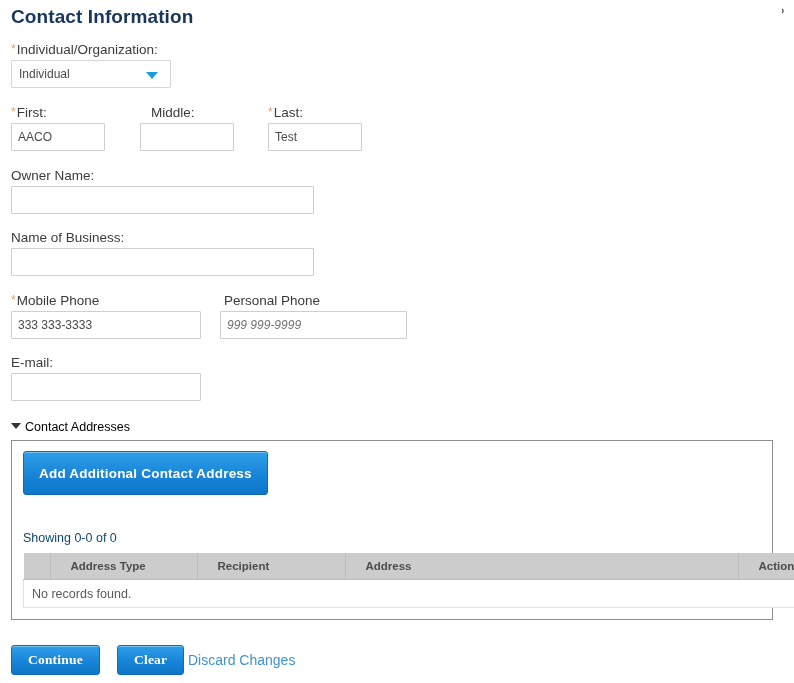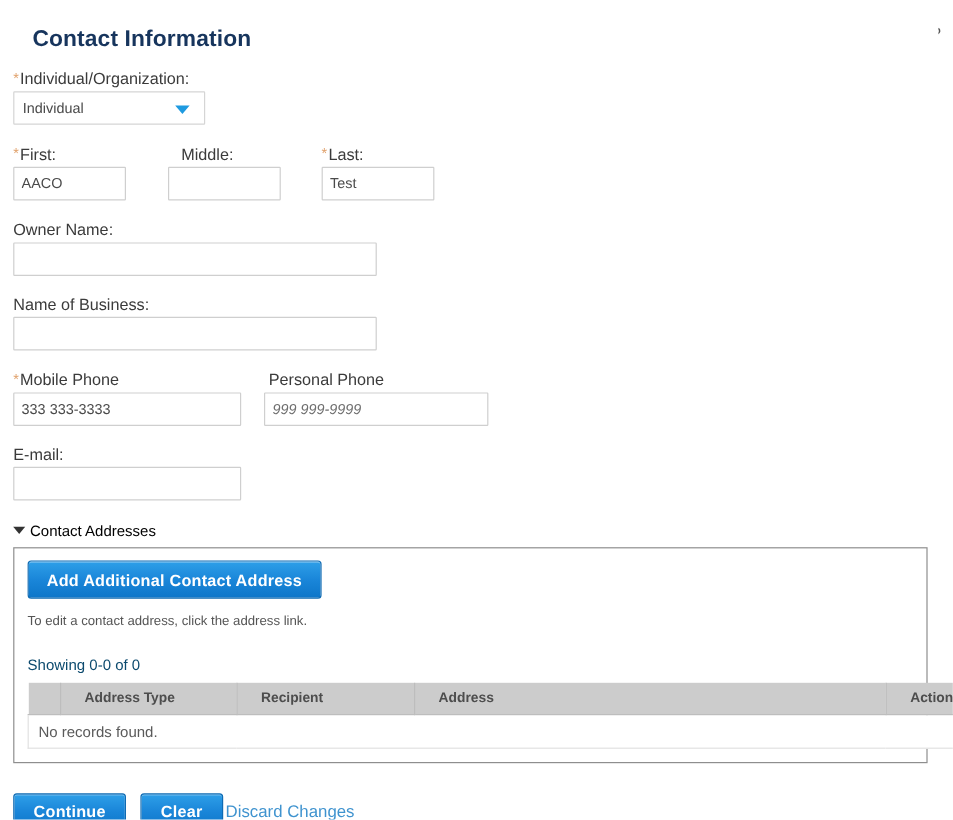--- a/index.html
+++ b/index.html
@@ -36,21 +36,21 @@
     font-family: "Liberation Sans", sans-serif;
     font-size: 15px;
     color: #555;
     line-height: 22px;
     text-indent: -6px;
     white-space: nowrap;
   }
 
   
   .page-title {
-    margin: 16px;
+    margin: 0;
     padding: 6px 0 0 11px;
     font-size: 19px;
     font-weight: bold;
     color: #17355d;
     letter-spacing: 0.1px;
   }
 
   
   .field-label {
     font-size: 13.5px;
@@ -172,21 +172,21 @@
     width: 762px;
     height: 180px;
     box-sizing: border-box;
     border: 1px solid #8e8e8e;
     background: #fff;
   }
 
   .add-btn {
     position: absolute;
     left: 11px; top: 10px;
-    height: 32px;
+    height: 44px;
     padding: 0 15px;
     border: 1px solid #0f6bb3;
     border-radius: 3px;
     background: linear-gradient(to bottom, #2e9fe8 0%, #1a86d9 50%, #0d76c9 100%);
     color: #ffffff;
     font-family: "Liberation Sans", sans-serif;
     font-size: 13.5px;
     font-weight: bold;
     cursor: pointer;
     letter-spacing: 0.2px;
@@ -249,21 +249,21 @@
 
   
   .footer-btn {
     position: absolute;
     height: 30px;
     padding: 0 16px;
     border: 1px solid #0f6bb3;
     border-radius: 3px;
     background: linear-gradient(to bottom, #2e9fe8 0%, #1a86d9 50%, #0d76c9 100%);
     color: #ffffff;
-    font-family: Liberation Sans, sans-serif;
+    font-family: Liberation Serif, serif;
     font-size: 13.5px;
     font-weight: bold;
     cursor: pointer;
     letter-spacing: 0.2px;
     box-shadow: inset 0 1px 0 rgba(255,255,255,0.35);
   }
   .btn-continue { left: 11px;  top: 645px; }
   .btn-clear    { left: 117px; top: 645px; }
   .link-discard {
     position: absolute;
@@ -325,21 +325,20 @@
   <input class="abs txt in-email" type="text" value="" style="">
 
   <div class="abs disclosure">
     <span class="tri"></span><span class="lnk">Contact Addresses</span>
   </div>
 
   <div class="abs panel">
 
     <button class="add-btn" type="button">Add Additional Contact Address</button>
 
-    <div class="hint">To edit a contact address, click the address link.</div>
 
     <div class="showing">Showing 0-0 of 0</div>
 
     <table class="tbl">
       <thead>
         <tr>
           <th class="c-sel"></th>
           <th class="c-type">Address Type</th>
           <th class="c-recip">Recipient</th>
           <th class="c-addr">Address</th>

